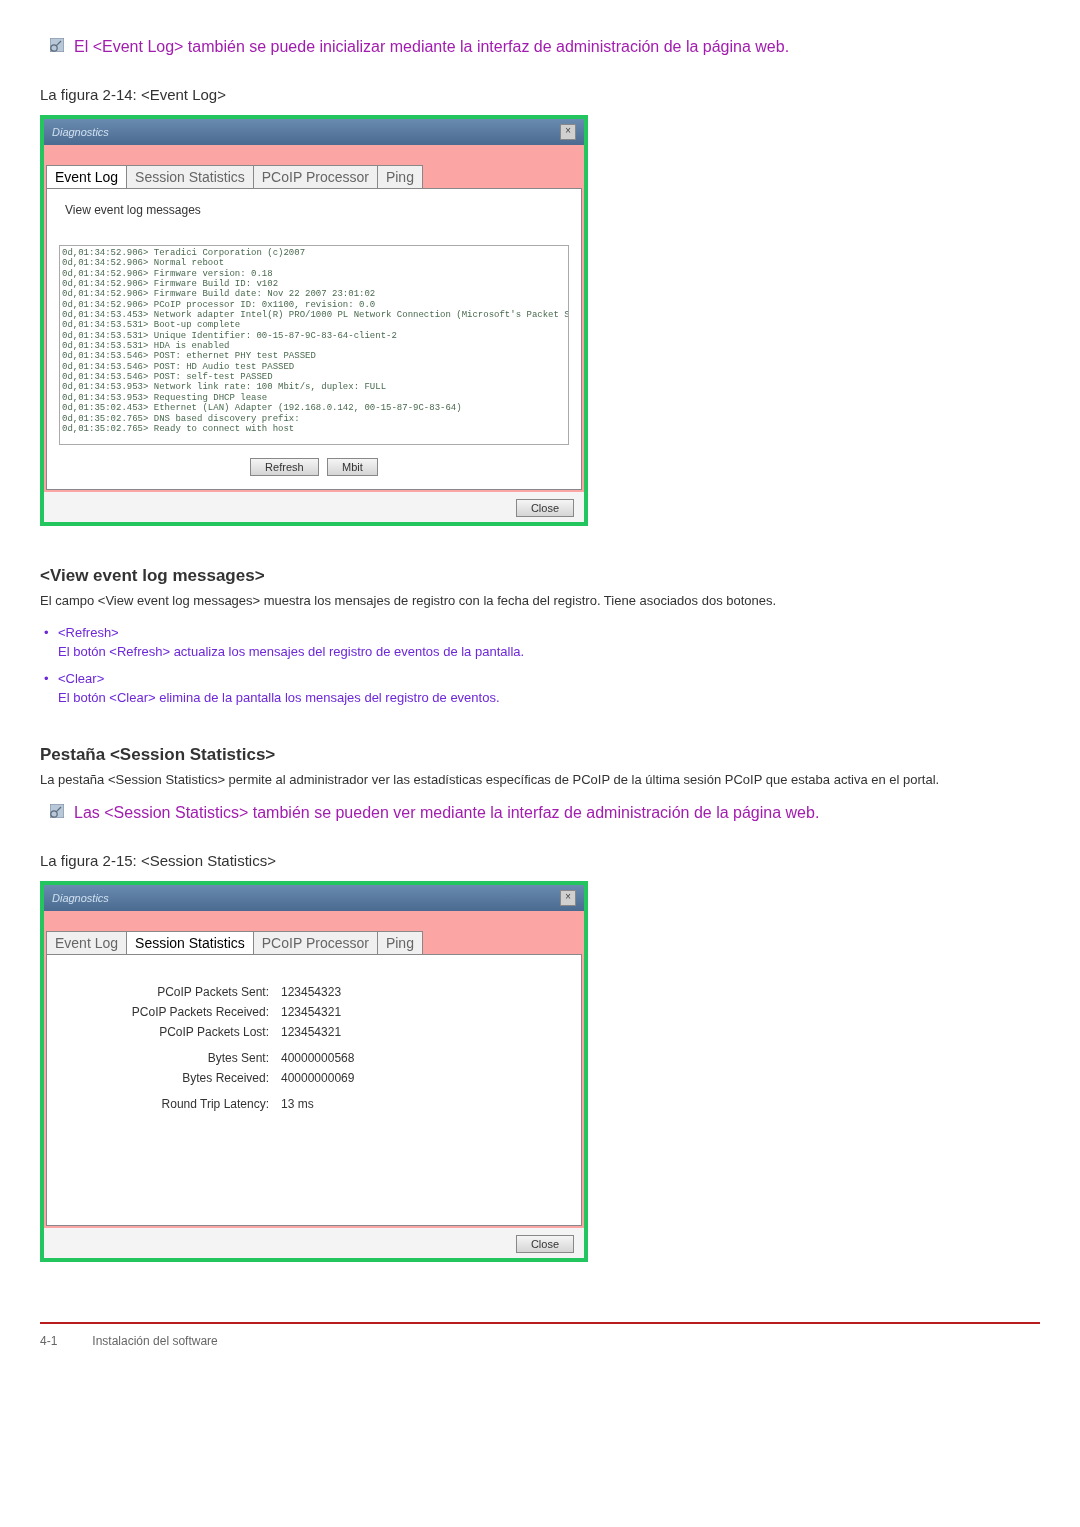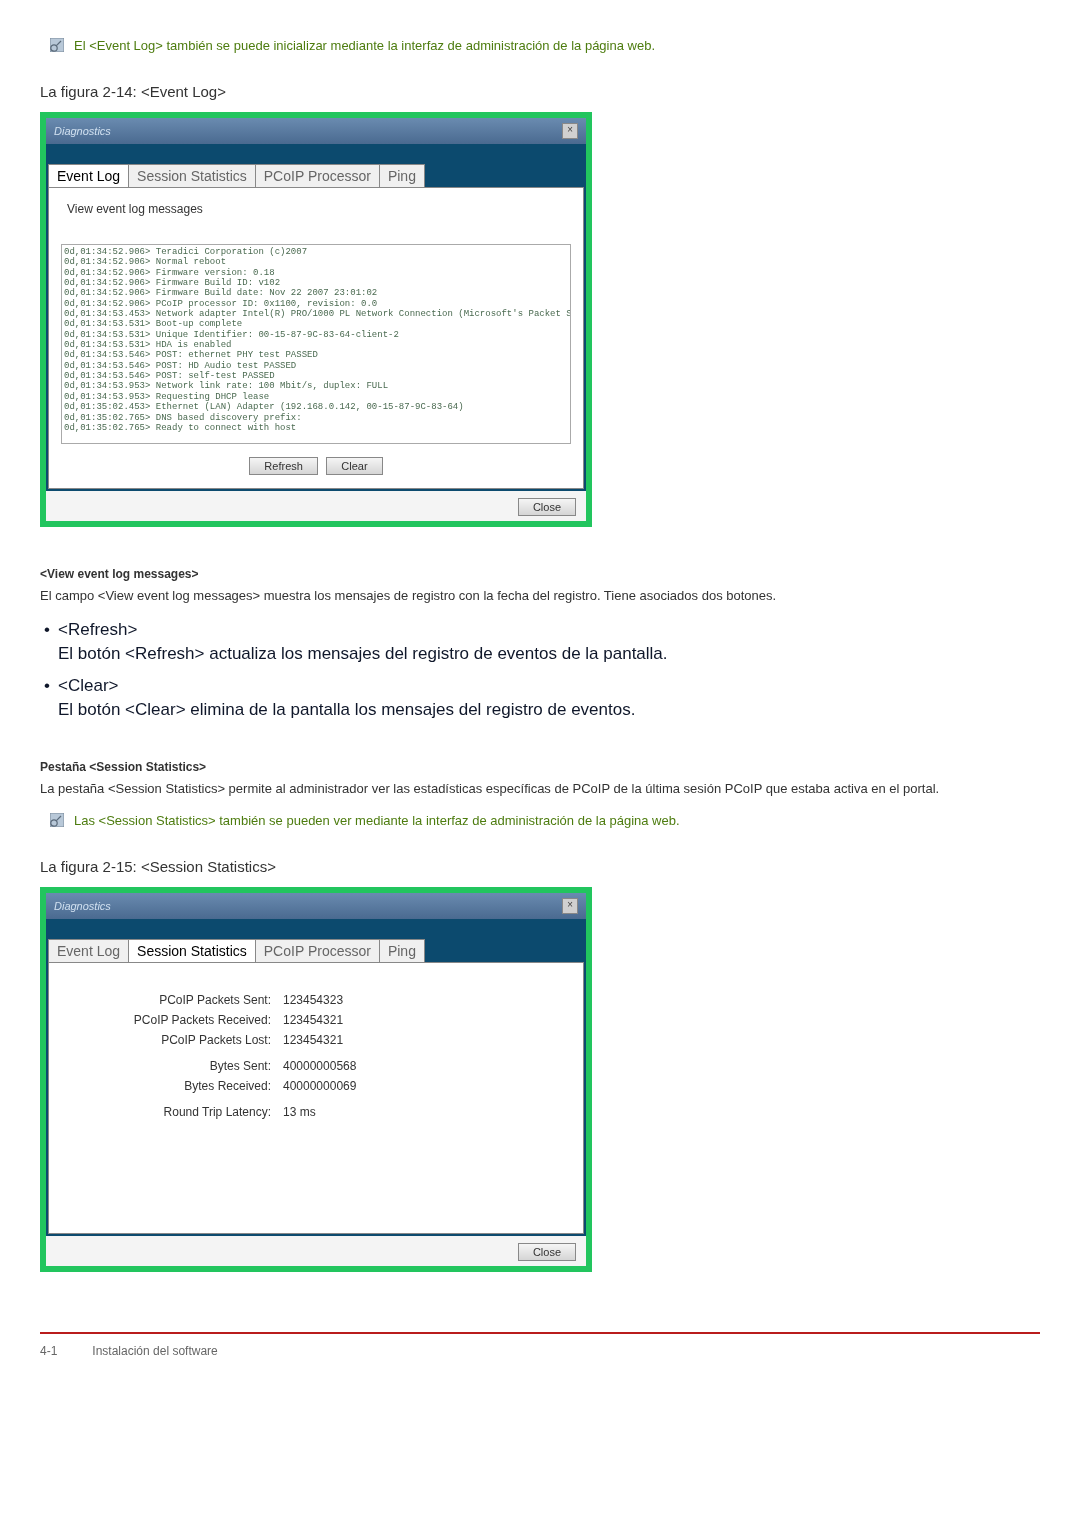--- a/index.html
+++ b/index.html
@@ -20,32 +20,32 @@
     align-items: flex-start;
     margin: 8px 0 20px 10px;
   }
   .note-icon {
     width: 14px;
     height: 14px;
     margin-right: 10px;
     flex-shrink: 0;
   }
   .note-text {
-    font-size: 13px;
-    color: #4d7c0f;
+    font-size: 16px;
+    color: #a21caf;
   }
   .caption {
     font-size: 15px;
     color: #333;
     margin: 30px 0 12px 0;
   }
   .dialog {
     width: 540px;
-    border: 6px solid #22c55e;
-    background: #0c4a6e;
+    border: 4px solid #22c55e;
+    background: #fca5a5;
     position: relative;
   }
   .dialog-titlebar {
     height: 22px;
     background: linear-gradient(to bottom, #6a8bb0, #4a6a90);
     color: #d0e0f0;
     font-style: italic;
     font-size: 11px;
     padding: 2px 8px;
     display: flex;
@@ -122,39 +122,39 @@
     background: linear-gradient(to bottom, #f5f5f5, #d5d5d5);
     margin: 8px 2px;
     cursor: pointer;
   }
   .dialog-footer {
     padding: 6px 8px;
     text-align: right;
     background: #f4f4f4;
   }
   h3.section-heading {
-    font-size: 12px;
+    font-size: 17px;
     font-weight: bold;
     color: #333;
     margin: 40px 0 6px 0;
   }
   p.body-text {
     font-size: 13px;
     color: #333;
     margin: 6px 0 14px 0;
     line-height: 1.45;
   }
   ul.bullet-list {
     list-style: none;
     padding: 0;
     margin: 0 0 18px 0;
   }
   ul.bullet-list > li {
-    font-size: 17px;
-    color: #0f172a;
+    font-size: 13px;
+    color: #6d28d9;
     margin-bottom: 12px;
     padding-left: 18px;
     position: relative;
   }
   ul.bullet-list > li::before {
     content: "•";
     position: absolute;
     left: 4px;
     top: 0;
   }
@@ -237,21 +237,21 @@
 0d,01:34:53.546&gt; POST: ethernet PHY test PASSED
 0d,01:34:53.546&gt; POST: HD Audio test PASSED
 0d,01:34:53.546&gt; POST: self-test PASSED
 0d,01:34:53.953&gt; Network link rate: 100 Mbit/s, duplex: FULL
 0d,01:34:53.953&gt; Requesting DHCP lease
 0d,01:35:02.453&gt; Ethernet (LAN) Adapter (192.168.0.142, 00-15-87-9C-83-64)
 0d,01:35:02.765&gt; DNS based discovery prefix:
 0d,01:35:02.765&gt; Ready to connect with host</div>
         <div class="btn-row">
           <span class="btn">Refresh</span>
-          <span class="btn">Clear</span>
+          <span class="btn">Mbit</span>
         </div>
       </div>
     </div>
     <div class="dialog-footer">
       <span class="btn-close">Close</span>
     </div>
   </div>
 
   <h3 class="section-heading">&lt;View event log messages&gt;</h3>
   <p class="body-text">El campo &lt;View event log messages&gt; muestra los mensajes de registro con la fecha del registro. Tiene asociados dos botones.</p>

